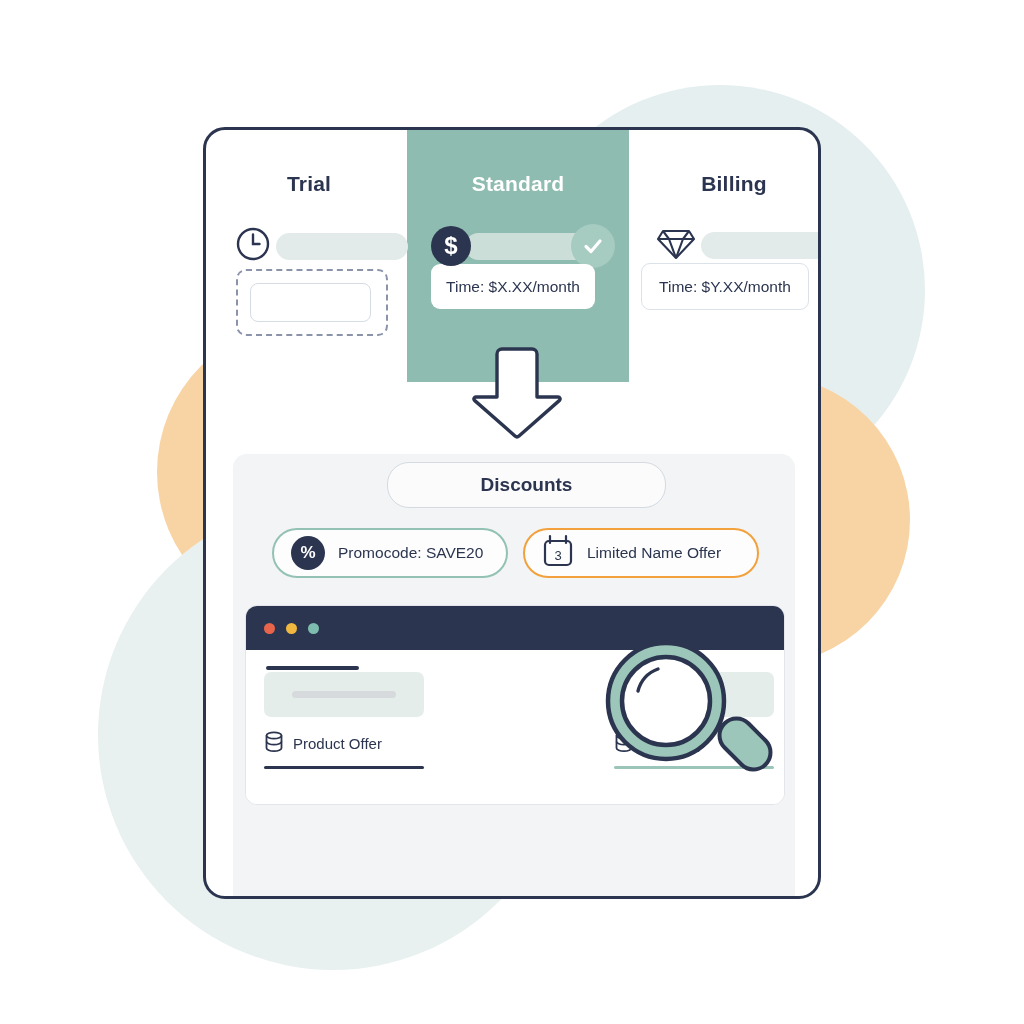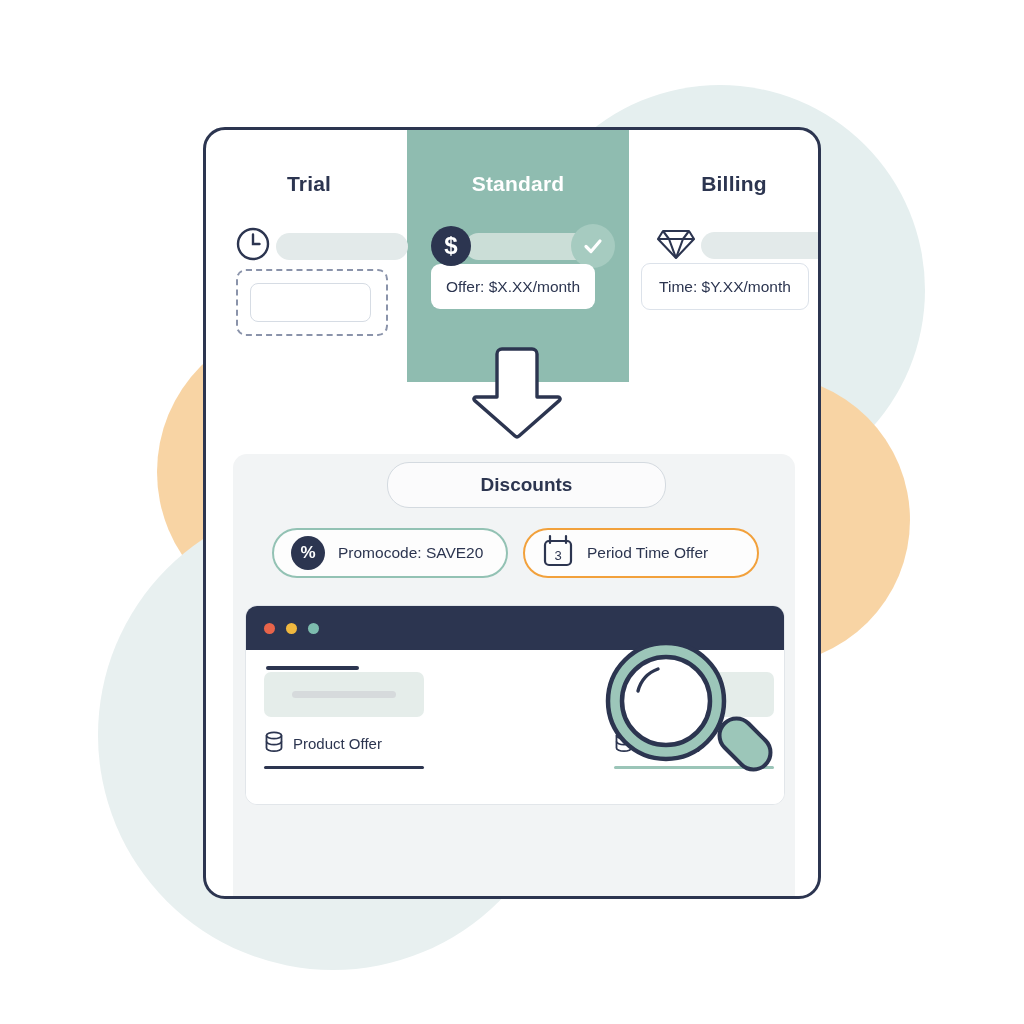--- a/index.html
+++ b/index.html
@@ -181,21 +181,21 @@
         <div class="plan-title">Standard</div>
         <div class="row-icon std-row">
           <span class="dollar-badge">$</span>
           <span class="ph-pill std-pill"></span>
           <span class="std-check">
             <svg width="24" height="24" viewBox="0 0 24 24">
               <path d="M5 12.5 L10 17.5 L19 7" fill="none" stroke="#ffffff" stroke-width="3.2" stroke-linecap="round" stroke-linejoin="round"></path>
             </svg>
           </span>
         </div>
-        <div class="price-box price-standard">Offer: $X.XX/month</div>
+        <div class="price-box price-standard">Time: $X.XX/month</div>
       </div>
 
       <div class="plan plan-premium">
         <div class="plan-title">Billing</div>
         <div class="row-icon prem-row">
           <span>
             <svg width="38" height="36" viewBox="0 0 38 36">
               <g fill="none" stroke="#2C3550" stroke-width="2.1" stroke-linejoin="round">
                 <path d="M6 6 H32 L37 14 L19 33 L1 14 Z"></path>
                 <path d="M1 14 H37"></path>
@@ -227,21 +227,21 @@
       </div>
 
       <div class="tag tag-limited" style="border-color: rgb(242, 161, 60);">
         <span>
           <svg width="32" height="34" viewBox="0 0 32 34">
             <rect x="3" y="7" width="26" height="24" rx="4" fill="none" stroke="#2C3550" stroke-width="2.2"></rect>
             <path d="M8 2 v7 M24 2 v7" stroke="#2C3550" stroke-width="2.2" stroke-linecap="round"></path>
             <text x="16" y="26" font-family="Liberation Sans, sans-serif" font-size="13" fill="#2C3550" text-anchor="middle">3</text>
           </svg>
         </span>
-        <span class="tag-label">Period Time Offer</span>
+        <span class="tag-label">Limited Name Offer</span>
       </div>
 
       <div id="browser">
         <div id="browser-bar">
           <span class="dot" style="background:#E8644A"></span>
           <span class="dot" style="background:#F0B83F"></span>
           <span class="dot" style="background:#7DBCAE"></span>
         </div>
 
         <div id="browser-body">

